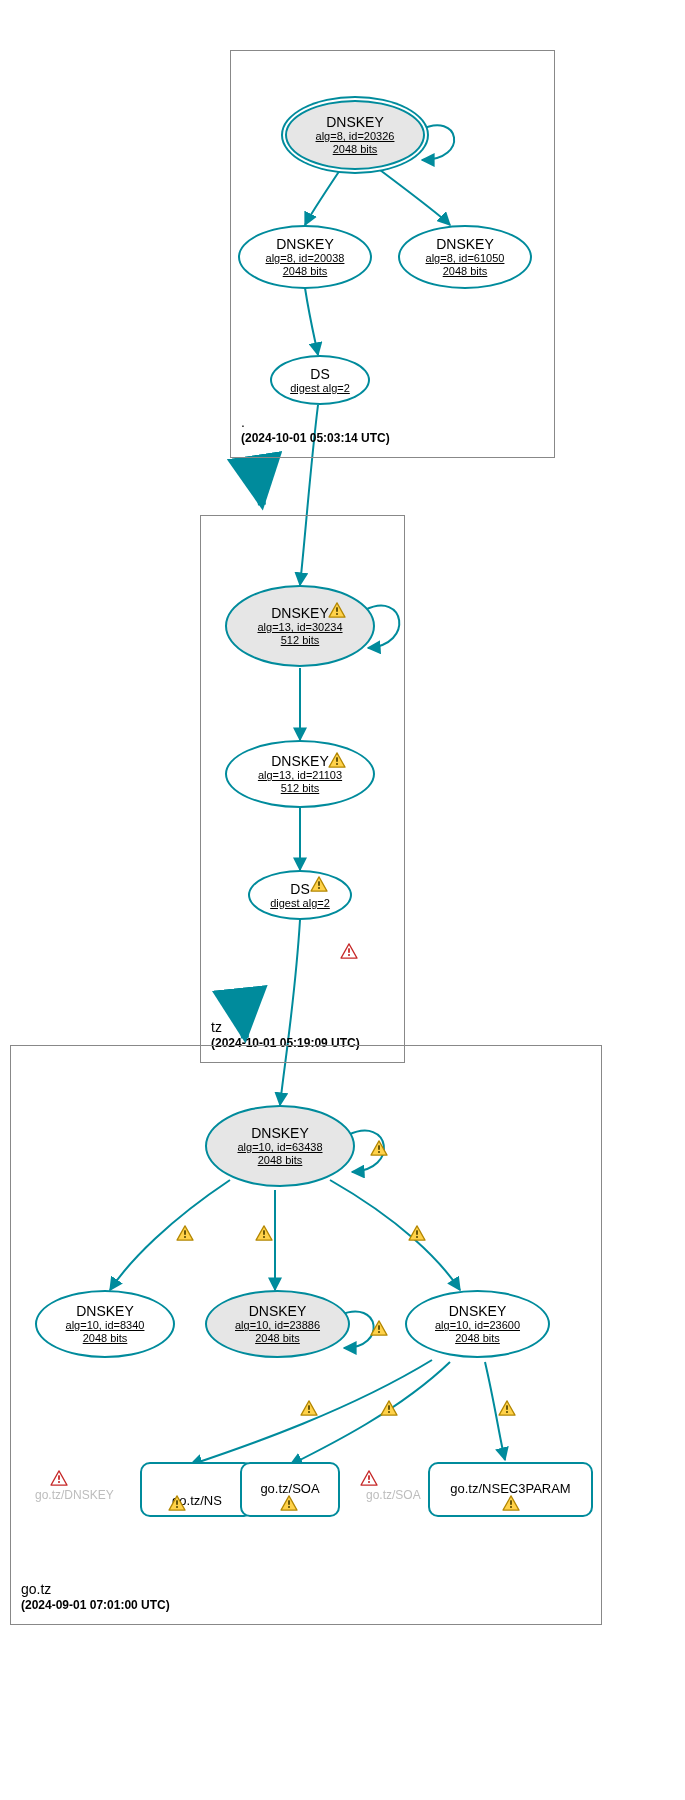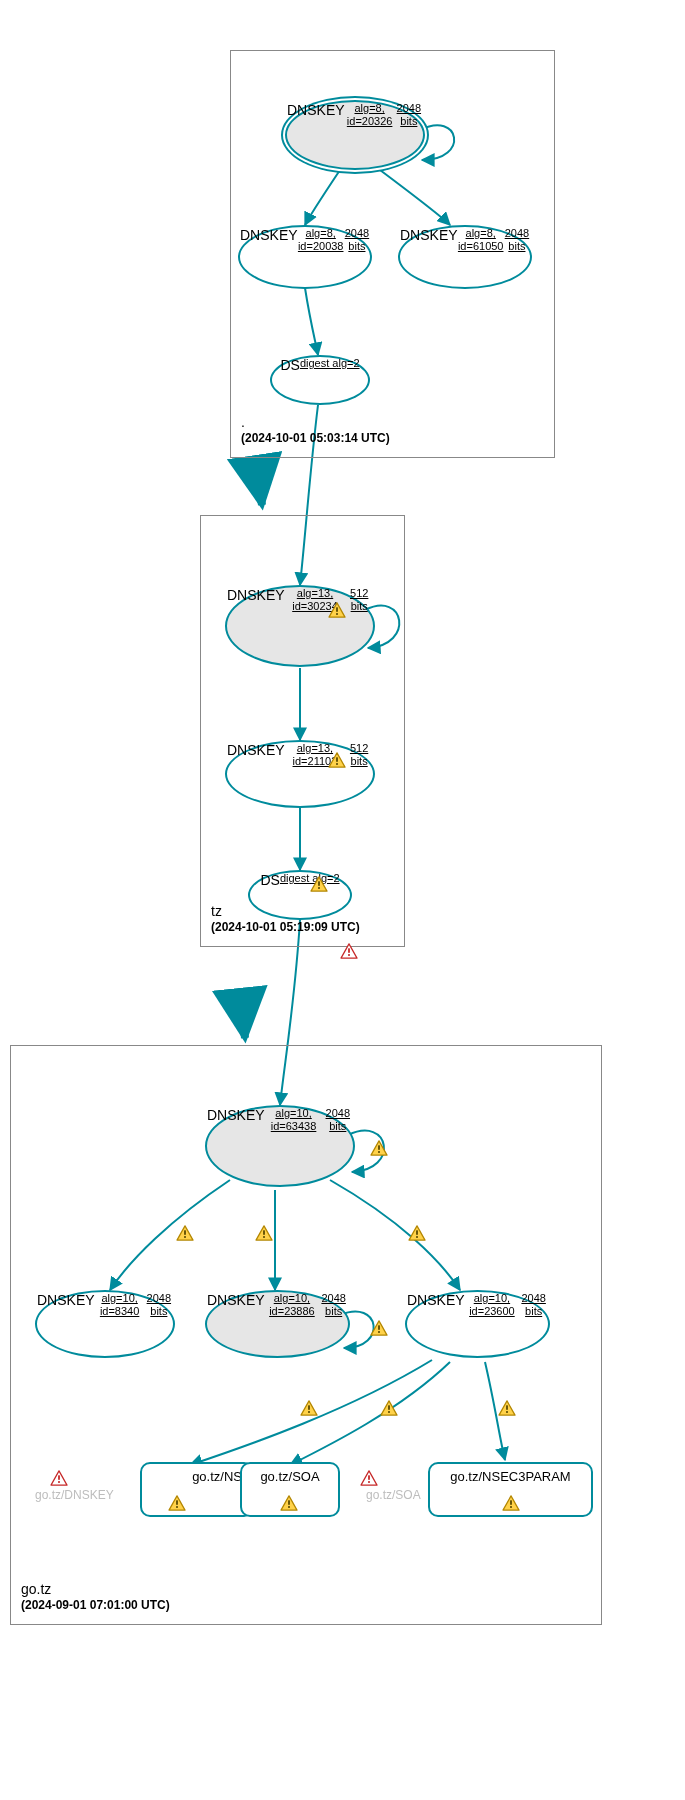--- a/index.html
+++ b/index.html
@@ -34,21 +34,21 @@
     line-height: 1.3;
   }
   .zone-label .name { font-size: 14px; }
   .zone-label .ts { font-size: 12px; font-weight: bold; }
   .node {
     position: absolute;
     border: 2px solid #008b9c;
     background: #ffffff;
     text-align: center;
     display: flex;
-    flex-direction: row;
+    flex-direction: column;
     justify-content: center;
     box-sizing: border-box;
     line-height: 1.15;
   }
   .node.ellipse { border-radius: 50%; }
   .node.trust-anchor {
     box-shadow: 0 0 0 2px #fff, 0 0 0 4px #008b9c;
   }
   .node.sep { background: #e6e6e6; }
   .node.rr {
@@ -147,21 +147,21 @@
     <span class="title">DNSKEY</span>
     <span class="sub">alg=8, id=61050</span>
     <span class="sub">2048 bits</span>
   </div>
 
   <div class="node ellipse" style="left:270px; top:355px; width:100px; height:50px;">
     <span class="title">DS</span>
     <span class="sub">digest alg=2</span>
   </div>
 
-  <div class="zone-box" style="left:200px; top:515px; width:205px; height:432px;">
+  <div class="zone-box" style="left:200px; top:515px; width:205px; height:548px;">
     <div class="zone-label">
       <div class="name">tz</div>
       <div class="ts">(2024-10-01 05:19:09 UTC)</div>
     </div>
   </div>
 
   <div class="node ellipse sep" style="left:225px; top:585px; width:150px; height:82px;">
     <span class="title">
       <span>DNSKEY</span>
     </span>

